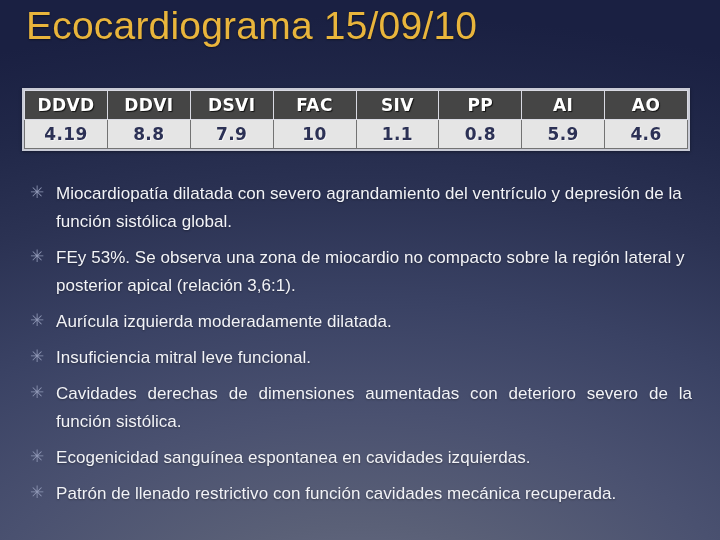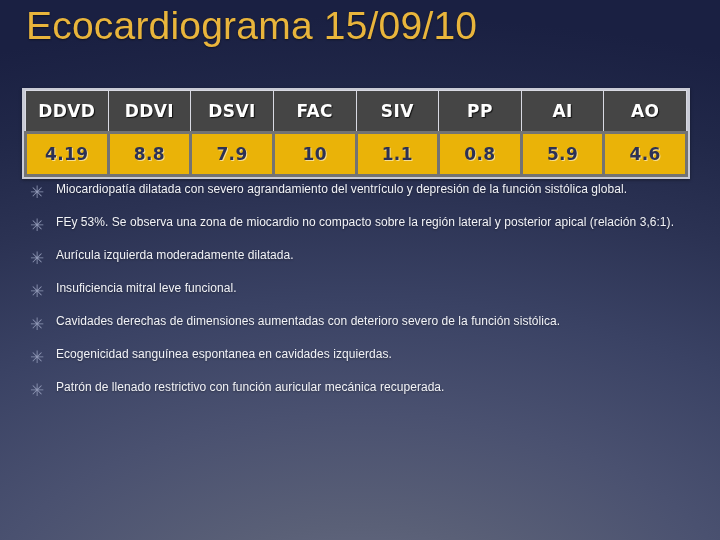--- a/index.html
+++ b/index.html
@@ -55,37 +55,37 @@
     box-shadow: 0 1px 3px rgba(0,0,0,0.4);
   }
   table#echo-table {
     border-collapse: collapse;
     width: 100%;
     table-layout: fixed;
   }
   table#echo-table th,
   table#echo-table td {
     text-align: center;
-    padding: 6px;
+    padding: 0;
     height: 28px;
     font-size: 17px;
     font-weight: bold;
     font-family: "DejaVu Sans", sans-serif;
   }
   table#echo-table th {
     background: #454545;
     color: #ffffff;
     border: 1px solid #d8d9e2;
     text-shadow: 1px 1px 1px rgba(0,0,0,0.75);
     letter-spacing: 0.4px;
   }
   table#echo-table td {
-    background: #eab308;
+    background: #e5e5e5;
     color: #2c3155;
-    border: 3px solid #737373;
+    border: 1px solid #737373;
     text-shadow: 1px 1px 0px rgba(255,255,255,0.55);
     letter-spacing: 0.4px;
   }
 
   
   #bullets {
     position: absolute;
     left: 28px;
     top: 180px;
     width: 664px;
@@ -101,22 +101,22 @@
     color: #8e96b4;
     font-size: 17px;
     line-height: 25px;
     text-align: left;
     padding-left: 2px;
     user-select: none;
   }
   .bullet-text {
     flex: 1 1 auto;
     color: #f2f3f7;
-    font-size: 12px;
-    line-height: 19px;
+    font-size: 17px;
+    line-height: 28px;
     letter-spacing: 0.05px;
     text-shadow: 0 1px 2px rgba(0,0,0,0.35);
   }
   .bullet-text.justify {
     text-align: justify;
     text-justify: inter-word;
   }
 </style>
 </head>
 <body>
@@ -181,18 +181,18 @@
       <span class="bullet-text justify">Cavidades derechas de dimensiones aumentadas con deterioro severo de la función sistólica.</span>
     </div>
 
     <div class="bullet">
       <span class="bullet-marker">✳</span>
       <span class="bullet-text">Ecogenicidad sanguínea espontanea en cavidades izquierdas.</span>
     </div>
 
     <div class="bullet">
       <span class="bullet-marker">✳</span>
-      <span class="bullet-text justify">Patrón de llenado restrictivo con función auricular mecánica recuperada.</span>
+      <span class="bullet-text justify">Patrón de llenado restrictivo con función cavidades mecánica recuperada.</span>
     </div>
 
   </div>
 
 </div>
 
 </body></html>

